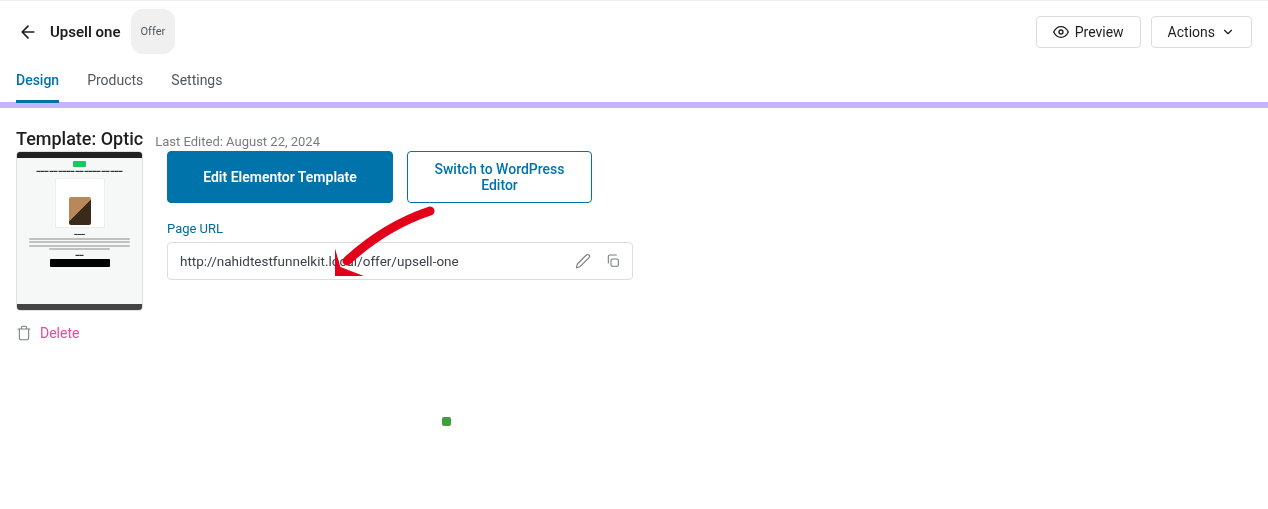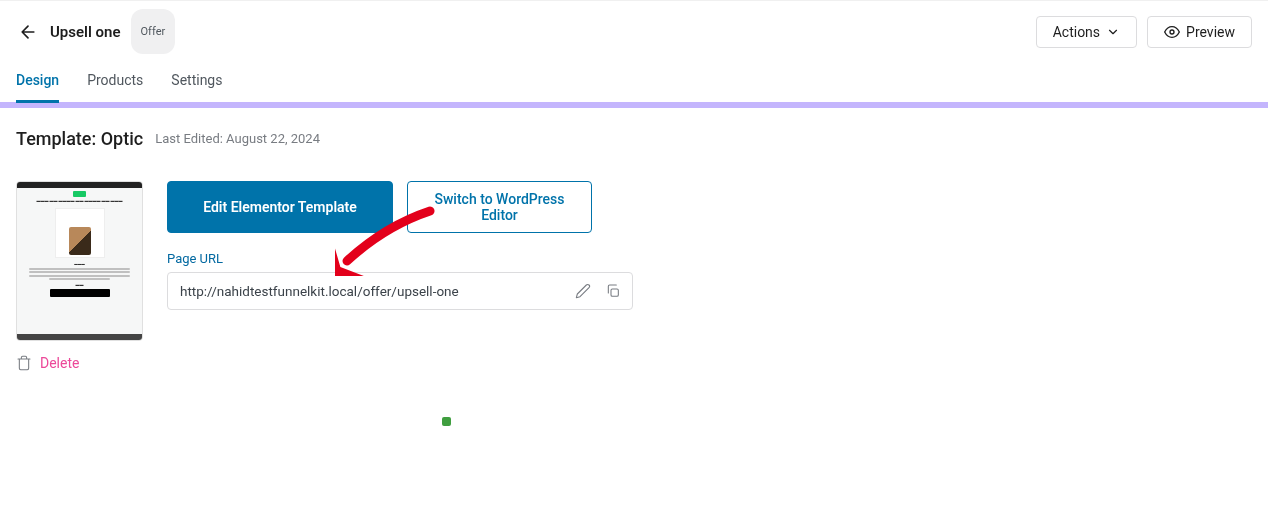--- a/index.html
+++ b/index.html
@@ -50,21 +50,21 @@
       font-size: 14px;
       color: #50575e;
       padding: 10px 0 12px 0;
       cursor: pointer;
       border-bottom: 3px solid transparent;
       margin-bottom: -1px;
     }
     .tab.active { color: #0073aa; border-bottom-color: #0073aa; font-weight:500; }
 
     .content { padding: 20px 16px; position: relative; }
-    .template-header { display: flex; align-items: center; gap: 12px; margin-bottom: 32px; }
+    .template-header { display: flex; align-items: flex-end; gap: 12px; margin-bottom: 2px; }
     .template-title { font-size: 18px; font-weight: 500; color: #1e1e1e; }
     .last-edited { font-size: 13px; color: #787c82; }
 
     .template-area { display: flex; gap: 24px; align-items: flex-start; }
     .thumb-col { width: 127px; }
     .thumb {
       width: 127px; height: 160px;
       border: 1px solid #e0e0e0;
       border-radius: 4px;
       background: #f6f7f7;
@@ -139,31 +139,31 @@
     <div class="back-arrow">
       <svg width="20" height="20" viewBox="0 0 24 24" fill="none">
         <path d="M19 12H5M5 12L12 5M5 12L12 19" stroke="#1e1e1e" stroke-width="2" stroke-linecap="round" stroke-linejoin="round"></path>
       </svg>
     </div>
     <div class="title">Upsell one</div>
     <div class="chip">Offer</div>
   </div>
   <div class="topbar-right">
     <button class="btn">
-      <span>Actions</span>
-      <svg width="14" height="14" viewBox="0 0 24 24" fill="none">
-        <path d="M6 9l6 6 6-6" stroke="#1e1e1e" stroke-width="2" stroke-linecap="round" stroke-linejoin="round"></path>
-      </svg>
-    </button>
-    <button class="btn">
       <svg width="16" height="16" viewBox="0 0 24 24" fill="none">
         <path d="M1 12s4-8 11-8 11 8 11 8-4 8-11 8-11-8-11-8z" stroke="#1e1e1e" stroke-width="2"></path>
         <circle cx="12" cy="12" r="3" stroke="#1e1e1e" stroke-width="2"></circle>
       </svg>
       <span>Preview</span>
+    </button>
+    <button class="btn">
+      <span>Actions</span>
+      <svg width="14" height="14" viewBox="0 0 24 24" fill="none">
+        <path d="M6 9l6 6 6-6" stroke="#1e1e1e" stroke-width="2" stroke-linecap="round" stroke-linejoin="round"></path>
+      </svg>
     </button>
   </div>
 </div>
 
 <div class="tabs">
   <div class="tab active">Design</div>
   <div class="tab">Products</div>
   <div class="tab">Settings</div>
 </div>
 

